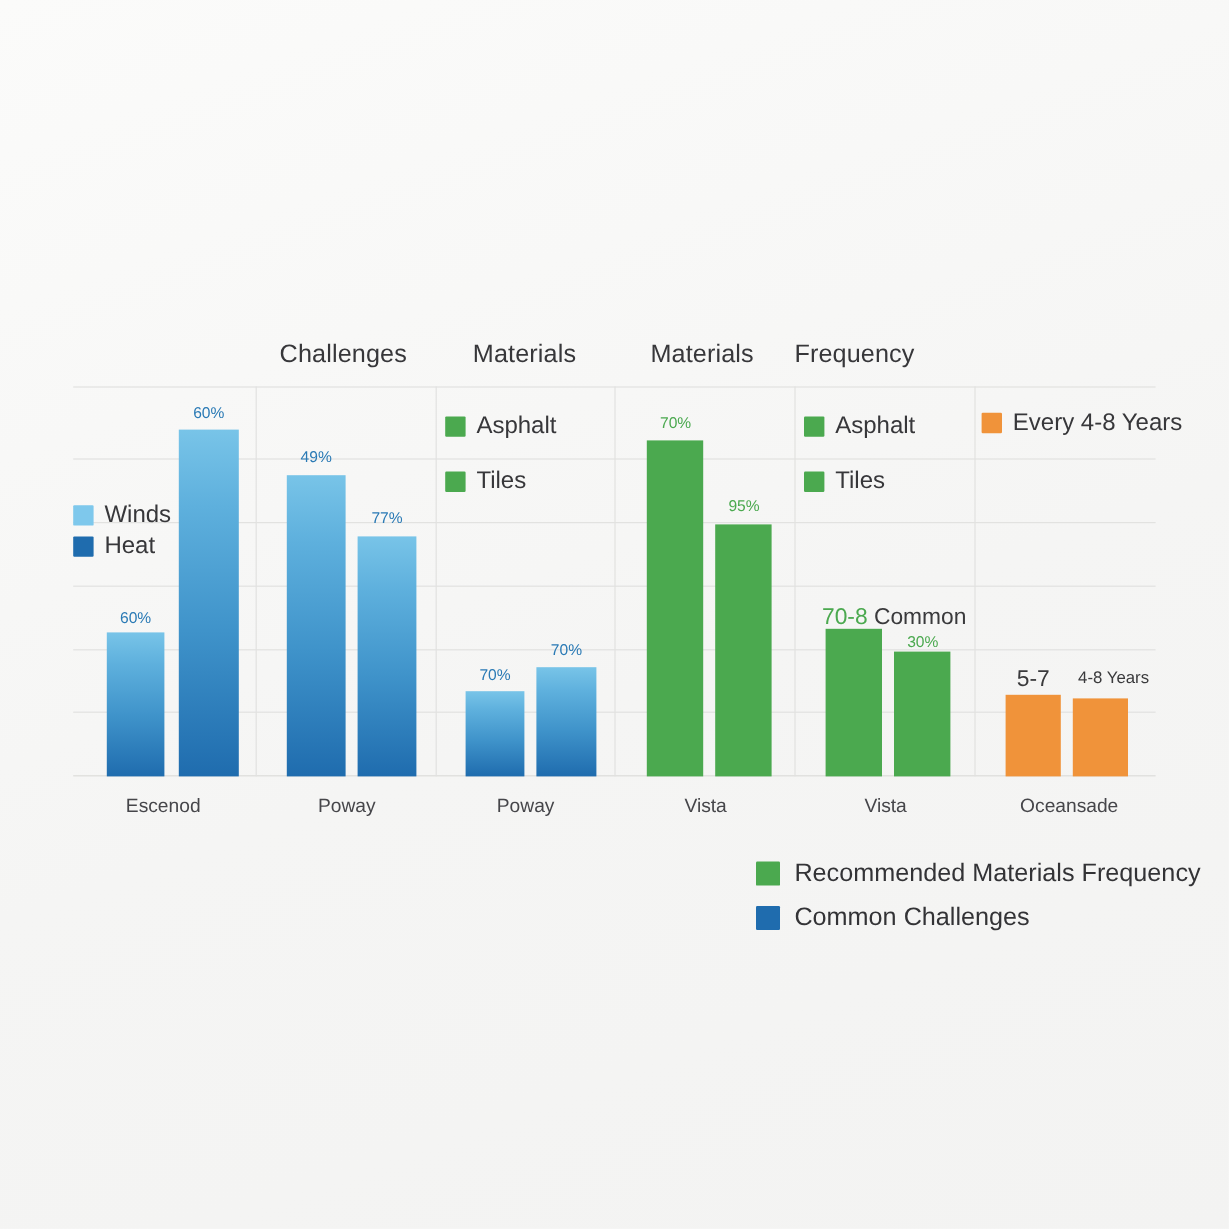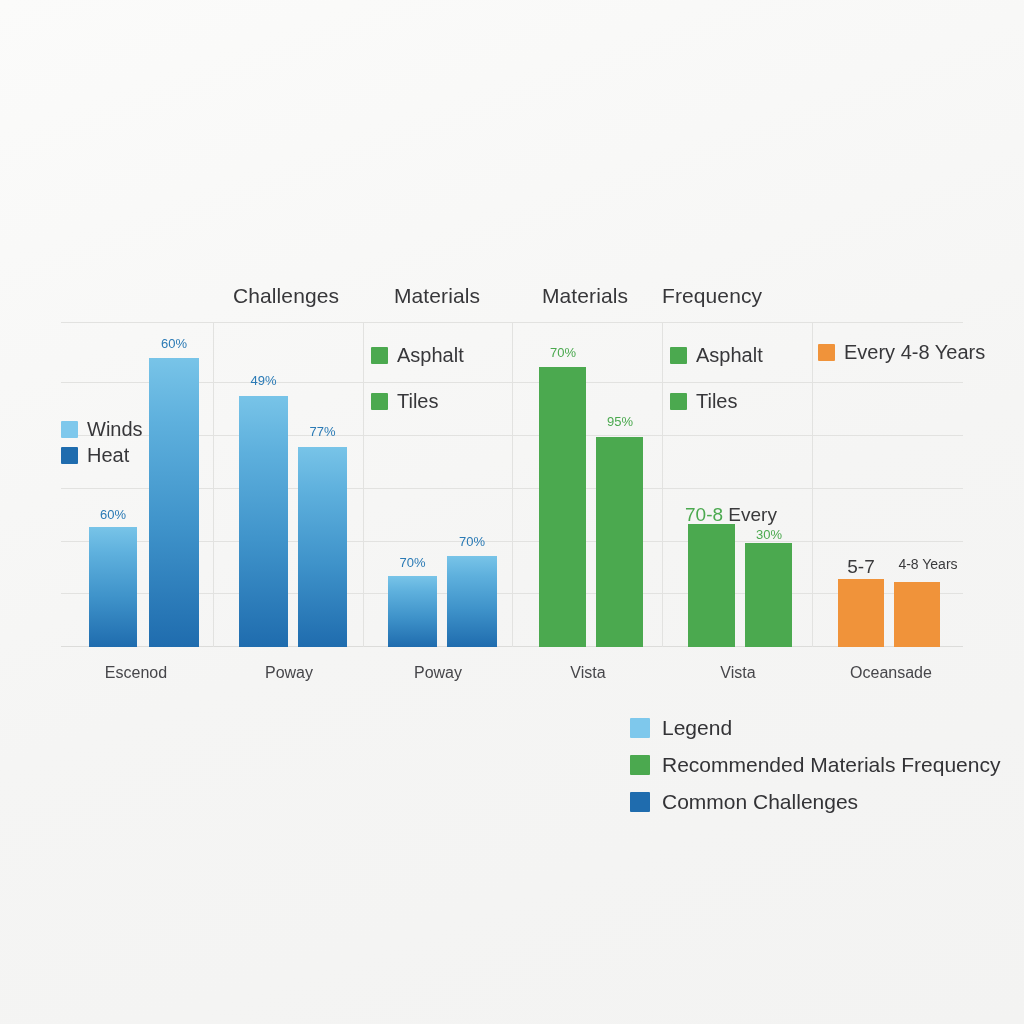--- a/index.html
+++ b/index.html
@@ -182,21 +182,21 @@
 
     <div class="bar green" style="left:478px; width:47px; height:280px;"></div>
     <div class="bar-label green" style="left:470px; top:23px; width:64px;">70%</div>
 
     <div class="bar green" style="left:535px; width:47px; height:210px;"></div>
     <div class="bar-label green" style="left:527px; top:92px; width:64px;">95%</div>
 
     <div class="bar green" style="left:627px; width:47px; height:123px;"></div>
     <div class="bar-label split-label" style="position:absolute; left:624px; top:182px; font-size:19px; white-space:nowrap;">
       <span class="pre">70-8</span>
-      <span class="post">Every</span>
+      <span class="post">Common</span>
     </div>
 
     <div class="bar green" style="left:684px; width:47px; height:104px;"></div>
     <div class="bar-label green" style="left:676px; top:205px; width:64px;">30%</div>
 
     <div class="bar orange" style="left:777px; width:46px; height:68px;"></div>
     <div class="bar-label dark" style="left:769px; top:234px; width:62px; font-size:19px;">5-7</div>
 
     <div class="bar orange" style="left:833px; width:46px; height:65px;"></div>
     <div class="bar-label dark" style="left:812px; top:234px; width:110px; font-size:14px;text-align:center;">4-8 Years</div>
@@ -236,24 +236,20 @@
 
   <div class="cat-label" style="left:136px;">Escenod</div>
   <div class="cat-label" style="left:289px;">Poway</div>
   <div class="cat-label" style="left:438px;">Poway</div>
   <div class="cat-label" style="left:588px;">Vista</div>
   <div class="cat-label" style="left:738px;">Vista</div>
   <div class="cat-label" style="left:891px;">Oceansade</div>
 
   <div id="legend">
     <div class="legend-row">
-      <span class="legend-swatch" style="background:#7ec8ec;"></span>
-      <span class="legend-text">Legend</span>
-    </div>
-    <div class="legend-row">
       <span class="legend-swatch" style="background:#4ba94f;"></span>
       <span class="legend-text">Recommended Materials Frequency</span>
     </div>
     <div class="legend-row">
       <span class="legend-swatch" style="background:#1f6cae;"></span>
       <span class="legend-text">Common Challenges</span>
     </div>
   </div>
 
 </div>

